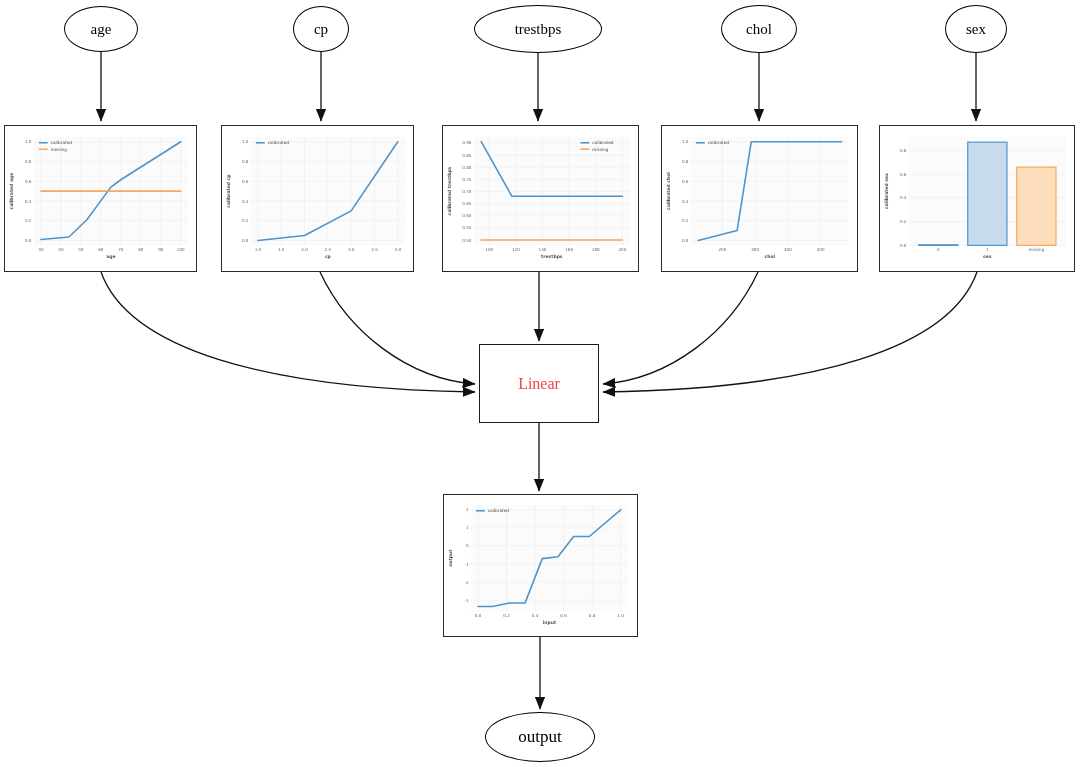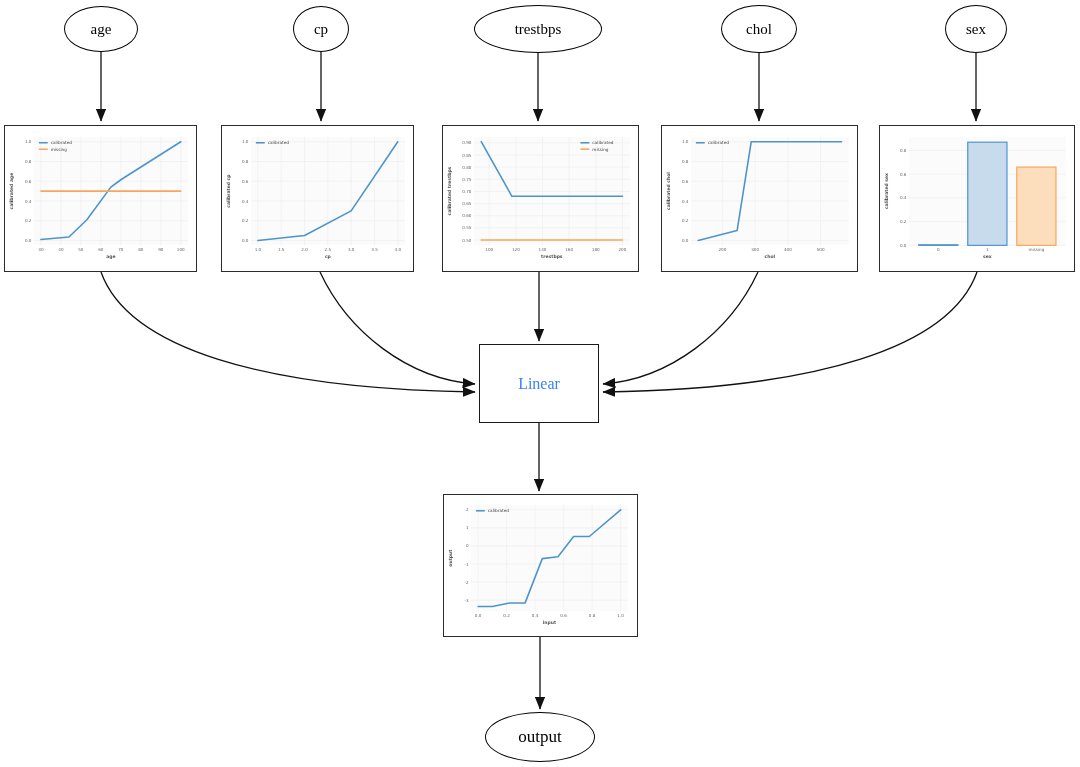--- a/index.html
+++ b/index.html
@@ -4,21 +4,21 @@
 <style>
   html,body{margin:0;padding:0;background:#ffffff;}
   #canvas{position:relative;width:1080px;height:767px;background:#ffffff;overflow:hidden;
           font-family:"DejaVu Sans",sans-serif;border-radius:13px;}
   #edges{position:absolute;left:0;top:0;width:1080px;height:767px;pointer-events:none;}
   .enode{position:absolute;border:1px solid #000;border-radius:50%;background:#fff;
          display:flex;align-items:center;justify-content:center;
          font-family:"Liberation Serif","DejaVu Serif",serif;font-size:15px;color:#000;box-sizing:border-box;}
   .bnode{position:absolute;border:1px solid #1a1a1a;background:#fff;
          display:flex;align-items:center;justify-content:center;
-         font-family:"Liberation Serif","DejaVu Serif",serif;font-size:16px;color:#3b82f6;box-sizing:border-box;}
+         font-family:"Liberation Serif","DejaVu Serif",serif;font-size:16px;color:#ef4444;box-sizing:border-box;}
   .chart-box{position:absolute;border:1px solid #2b2b2b;background:#fff;box-sizing:border-box;}
   .chart-box svg{display:block;width:100%;height:100%;}
   .chart-box text{font-family:"DejaVu Sans",sans-serif;}
 </style>
 </head>
 <body>
 
 <div id="canvas">
 
   <svg id="edges" viewBox="0 0 1080 767">

